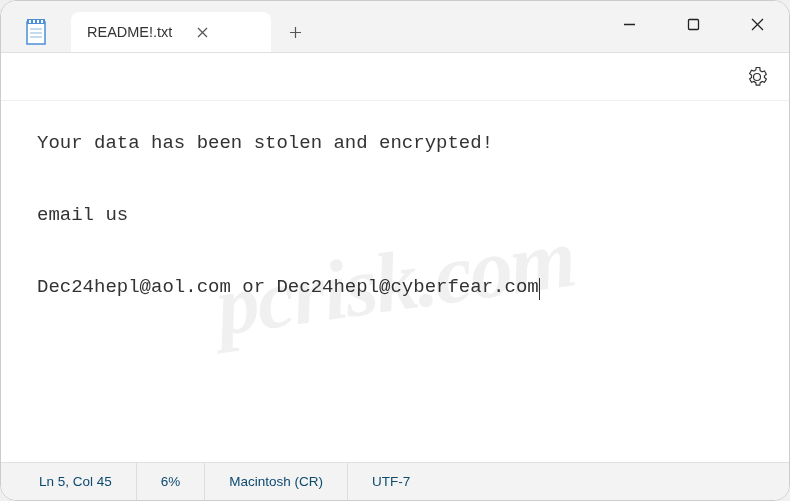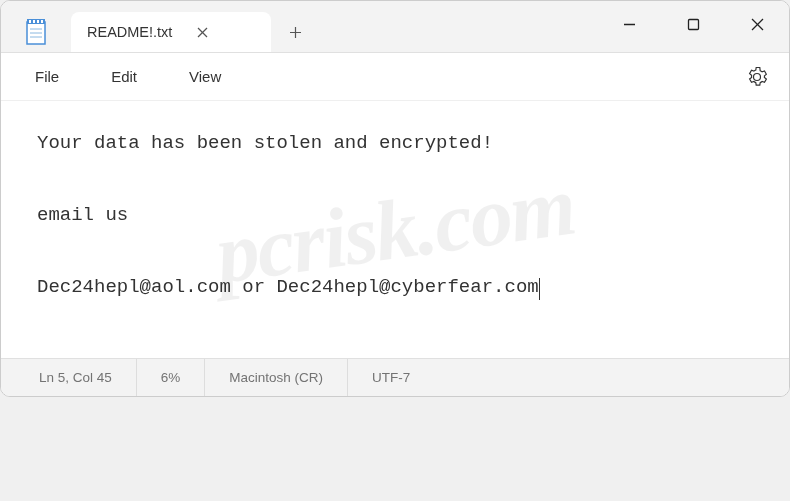--- a/index.html
+++ b/index.html
@@ -11,24 +11,24 @@
     body {
       font-family: 'Segoe UI', Tahoma, sans-serif;
       background: #f0f0f0;
       width: 790px;
       height: 501px;
       overflow: hidden;
     }
     
     .window {
       width: 790px;
-      height: 397px;
+      height: 501px;
       background: #ffffff;
       border: 1px solid #ccc;
-      border-radius: 10px;
+      border-radius: 16px;
       display: flex;
       flex-direction: column;
       overflow: hidden;
     }
     
     .titlebar {
       height: 52px;
       display: flex;
       align-items: stretch;
       background: #f3f3f3;
@@ -163,21 +163,21 @@
       margin-top: 2px;
     }
     
     .statusbar {
       height: 38px;
       display: flex;
       align-items: center;
       background: #f3f3f3;
       border-top: 1px solid #e0e0e0;
       font-size: 13.5px;
-      color: #737373;
+      color: #0c4a6e;
     }
     
     .status-section {
       padding: 0 24px;
       height: 100%;
       display: flex;
       align-items: center;
       border-right: 1px solid #ddd;
     }
     
@@ -256,25 +256,20 @@
       <div class="win-btn close">
         <svg width="13" height="13" viewBox="0 0 13 13">
           <line x1="1" y1="1" x2="12" y2="12" stroke="#222" stroke-width="1.3"></line>
           <line x1="12" y1="1" x2="1" y2="12" stroke="#222" stroke-width="1.3"></line>
         </svg>
       </div>
     </div>
   </div>
 
   <div class="menubar">
-    <div class="menu-items">
-      <div class="menu-item">File</div>
-      <div class="menu-item">Edit</div>
-      <div class="menu-item">View</div>
-    </div>
     <div class="menubar-spacer"></div>
     <div class="settings-btn">
       <svg width="20" height="20" viewBox="0 0 20 20">
         <path d="M10 6.5a3.5 3.5 0 100 7 3.5 3.5 0 000-7zm7.5 3.5a7.5 7.5 0 00-.1-1.1l2-1.6-1.9-3.3-2.4.8a7.5 7.5 0 00-1.9-1.1L12.8.5H9.2l-.4 2.5a7.5 7.5 0 00-1.9 1.1l-2.4-.8L2.6 6.6l2 1.6a7.5 7.5 0 000 2.2l-2 1.6 1.9 3.3 2.4-.8a7.5 7.5 0 001.9 1.1l.4 2.5h3.6l.4-2.5a7.5 7.5 0 001.9-1.1l2.4.8 1.9-3.3-2-1.6c.1-.4.1-.7.1-1.1z" fill="none" stroke="#333" stroke-width="1.2"></path>
       </svg>
     </div>
   </div>
 
   <div class="editor"><span>Your data has been stolen and encrypted!</span>
 

